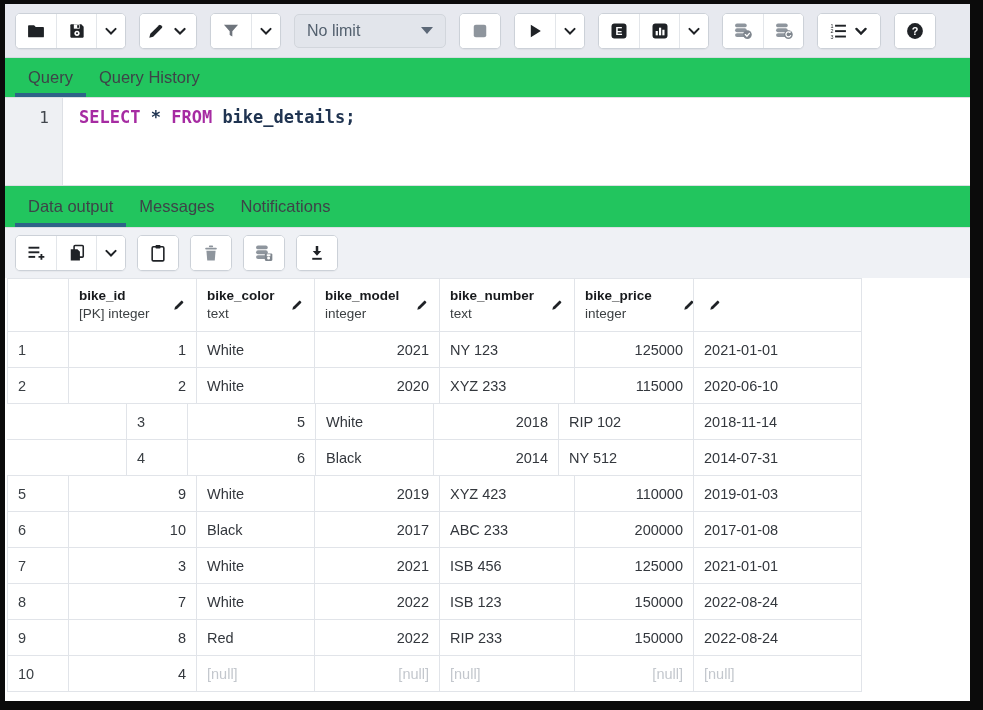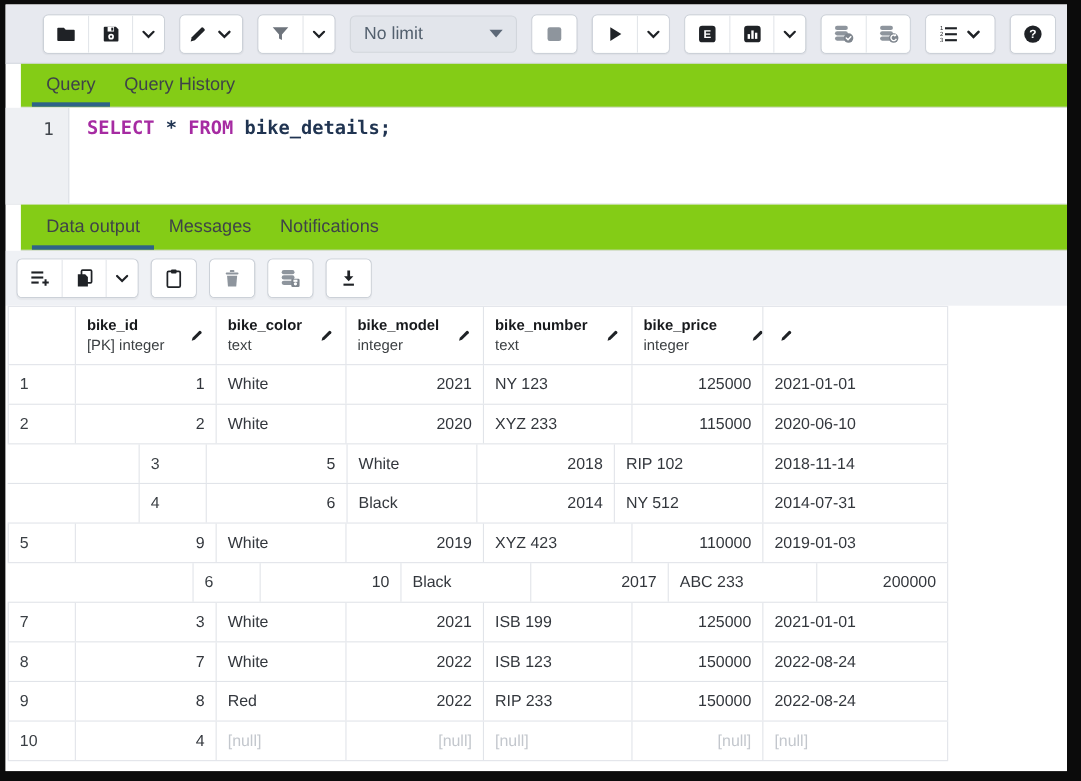--- a/index.html
+++ b/index.html
@@ -5,38 +5,38 @@
   * { margin:0; padding:0; box-sizing:border-box; }
   html,body { background:#fff; }
   body { font-family:"Liberation Sans", sans-serif; }
 
   .screen { width:983px; height:710px; background:#0b0b0b; padding:4px 13px 9px 5px; position:relative; }
   .inner  { width:100%; height:100%; background:#ffffff; display:flex; flex-direction:column; overflow:hidden; }
 
   
   .main-toolbar {
     height:54px; flex:0 0 54px; background:#e7e9ef; border-bottom:1px solid #d6dae0;
-    display:flex; align-items:center; padding:0 10px; gap:13px;justify-content:flex-end;
+    display:flex; align-items:center; padding:0 10px; gap:13px;
   }
   .btn-group { display:flex; background:#fff; border:1px solid #ccd1d8; border-radius:5px; overflow:hidden; box-shadow:0 1px 1px rgba(0,0,0,.04); }
   .tbtn { min-width:40px; height:34px; display:flex; align-items:center; justify-content:center;
           background:#fff; border:none; border-left:1px solid #e3e6ea; color:#1f2226; cursor:pointer; padding:0 6px; }
   .tbtn:first-child { border-left:none; }
   .tbtn.narrow { min-width:26px; padding:0 4px; }
   .tbtn svg { width:20px; height:20px; display:block; }
   .tbtn.gray { color:#8e959d; }
   .limit-select {
     height:34px; min-width:152px; background:#e2e5eb; border:1px solid #d2d6dc; border-radius:5px;
     display:flex; align-items:center; justify-content:space-between; padding:0 12px;
     color:#53606e; font-size:16px; cursor:pointer;
   }
   .caret-down { width:0; height:0; border-left:6px solid transparent; border-right:6px solid transparent; border-top:7px solid #5c6877; }
 
   
-  .tabbar { height:40px; flex:0 0 40px; background:#84cc16; border-bottom:1px solid #dcdfe4; display:flex; align-items:stretch; padding-left:10px;margin-left:14px; }
+  .tabbar { height:40px; flex:0 0 40px; background:#22c55e; border-bottom:1px solid #dcdfe4; display:flex; align-items:stretch; padding-left:10px; }
   .tabbar.second { height:42px; flex:0 0 42px; }
   .tab { padding:0 13px; display:flex; align-items:center; font-size:16.5px; color:#3e4348; position:relative; cursor:pointer; }
   .tab.active::after { content:""; position:absolute; left:0; right:0; bottom:0; height:4px; background:#2e6387; }
 
   
   .editor { height:88px; flex:0 0 88px; display:flex; border-bottom:1px solid #dcdfe4; background:#fff; }
   .gutter { width:58px; flex:0 0 58px; background:#eef0f3; border-right:1px solid #dde0e5;
             font-family:"DejaVu Sans Mono", monospace; font-size:16px; color:#41464c;
             text-align:right; padding:10px 13px 0 0; }
   .code   { padding:9px 0 0 16px; font-family:"DejaVu Sans Mono", monospace; font-size:17px; font-weight:600; color:#203451; white-space:pre; }
@@ -450,27 +450,28 @@
             <div class="gcell right" style="width: 119px; flex: 0 0 119px;">110000</div>
             <div class="gcell" style="width: 168px; flex: 0 0 168px;">2019-01-03</div>
           </div>
           <div class="grow">
             <div class="gcell rownum">6</div>
             <div class="gcell right" style="width: 128px; flex: 0 0 128px;">10</div>
             <div class="gcell" style="width: 118px; flex: 0 0 118px;">Black</div>
             <div class="gcell right" style="width: 125px; flex: 0 0 125px;">2017</div>
             <div class="gcell" style="width: 135px; flex: 0 0 135px;">ABC 233</div>
             <div class="gcell right" style="width: 119px; flex: 0 0 119px;">200000</div>
+            <div class="gcell" style="width: 168px; flex: 0 0 168px;">2017-01-08</div>
           </div>
           <div class="grow">
             <div class="gcell rownum">7</div>
             <div class="gcell right" style="width: 128px; flex: 0 0 128px;">3</div>
             <div class="gcell" style="width: 118px; flex: 0 0 118px;">White</div>
             <div class="gcell right" style="width: 125px; flex: 0 0 125px;">2021</div>
-            <div class="gcell" style="width: 135px; flex: 0 0 135px;">ISB 199</div>
+            <div class="gcell" style="width: 135px; flex: 0 0 135px;">ISB 456</div>
             <div class="gcell right" style="width: 119px; flex: 0 0 119px;">125000</div>
             <div class="gcell" style="width: 168px; flex: 0 0 168px;">2021-01-01</div>
           </div>
           <div class="grow">
             <div class="gcell rownum">8</div>
             <div class="gcell right" style="width: 128px; flex: 0 0 128px;">7</div>
             <div class="gcell" style="width: 118px; flex: 0 0 118px;">White</div>
             <div class="gcell right" style="width: 125px; flex: 0 0 125px;">2022</div>
             <div class="gcell" style="width: 135px; flex: 0 0 135px;">ISB 123</div>
             <div class="gcell right" style="width: 119px; flex: 0 0 119px;">150000</div>

